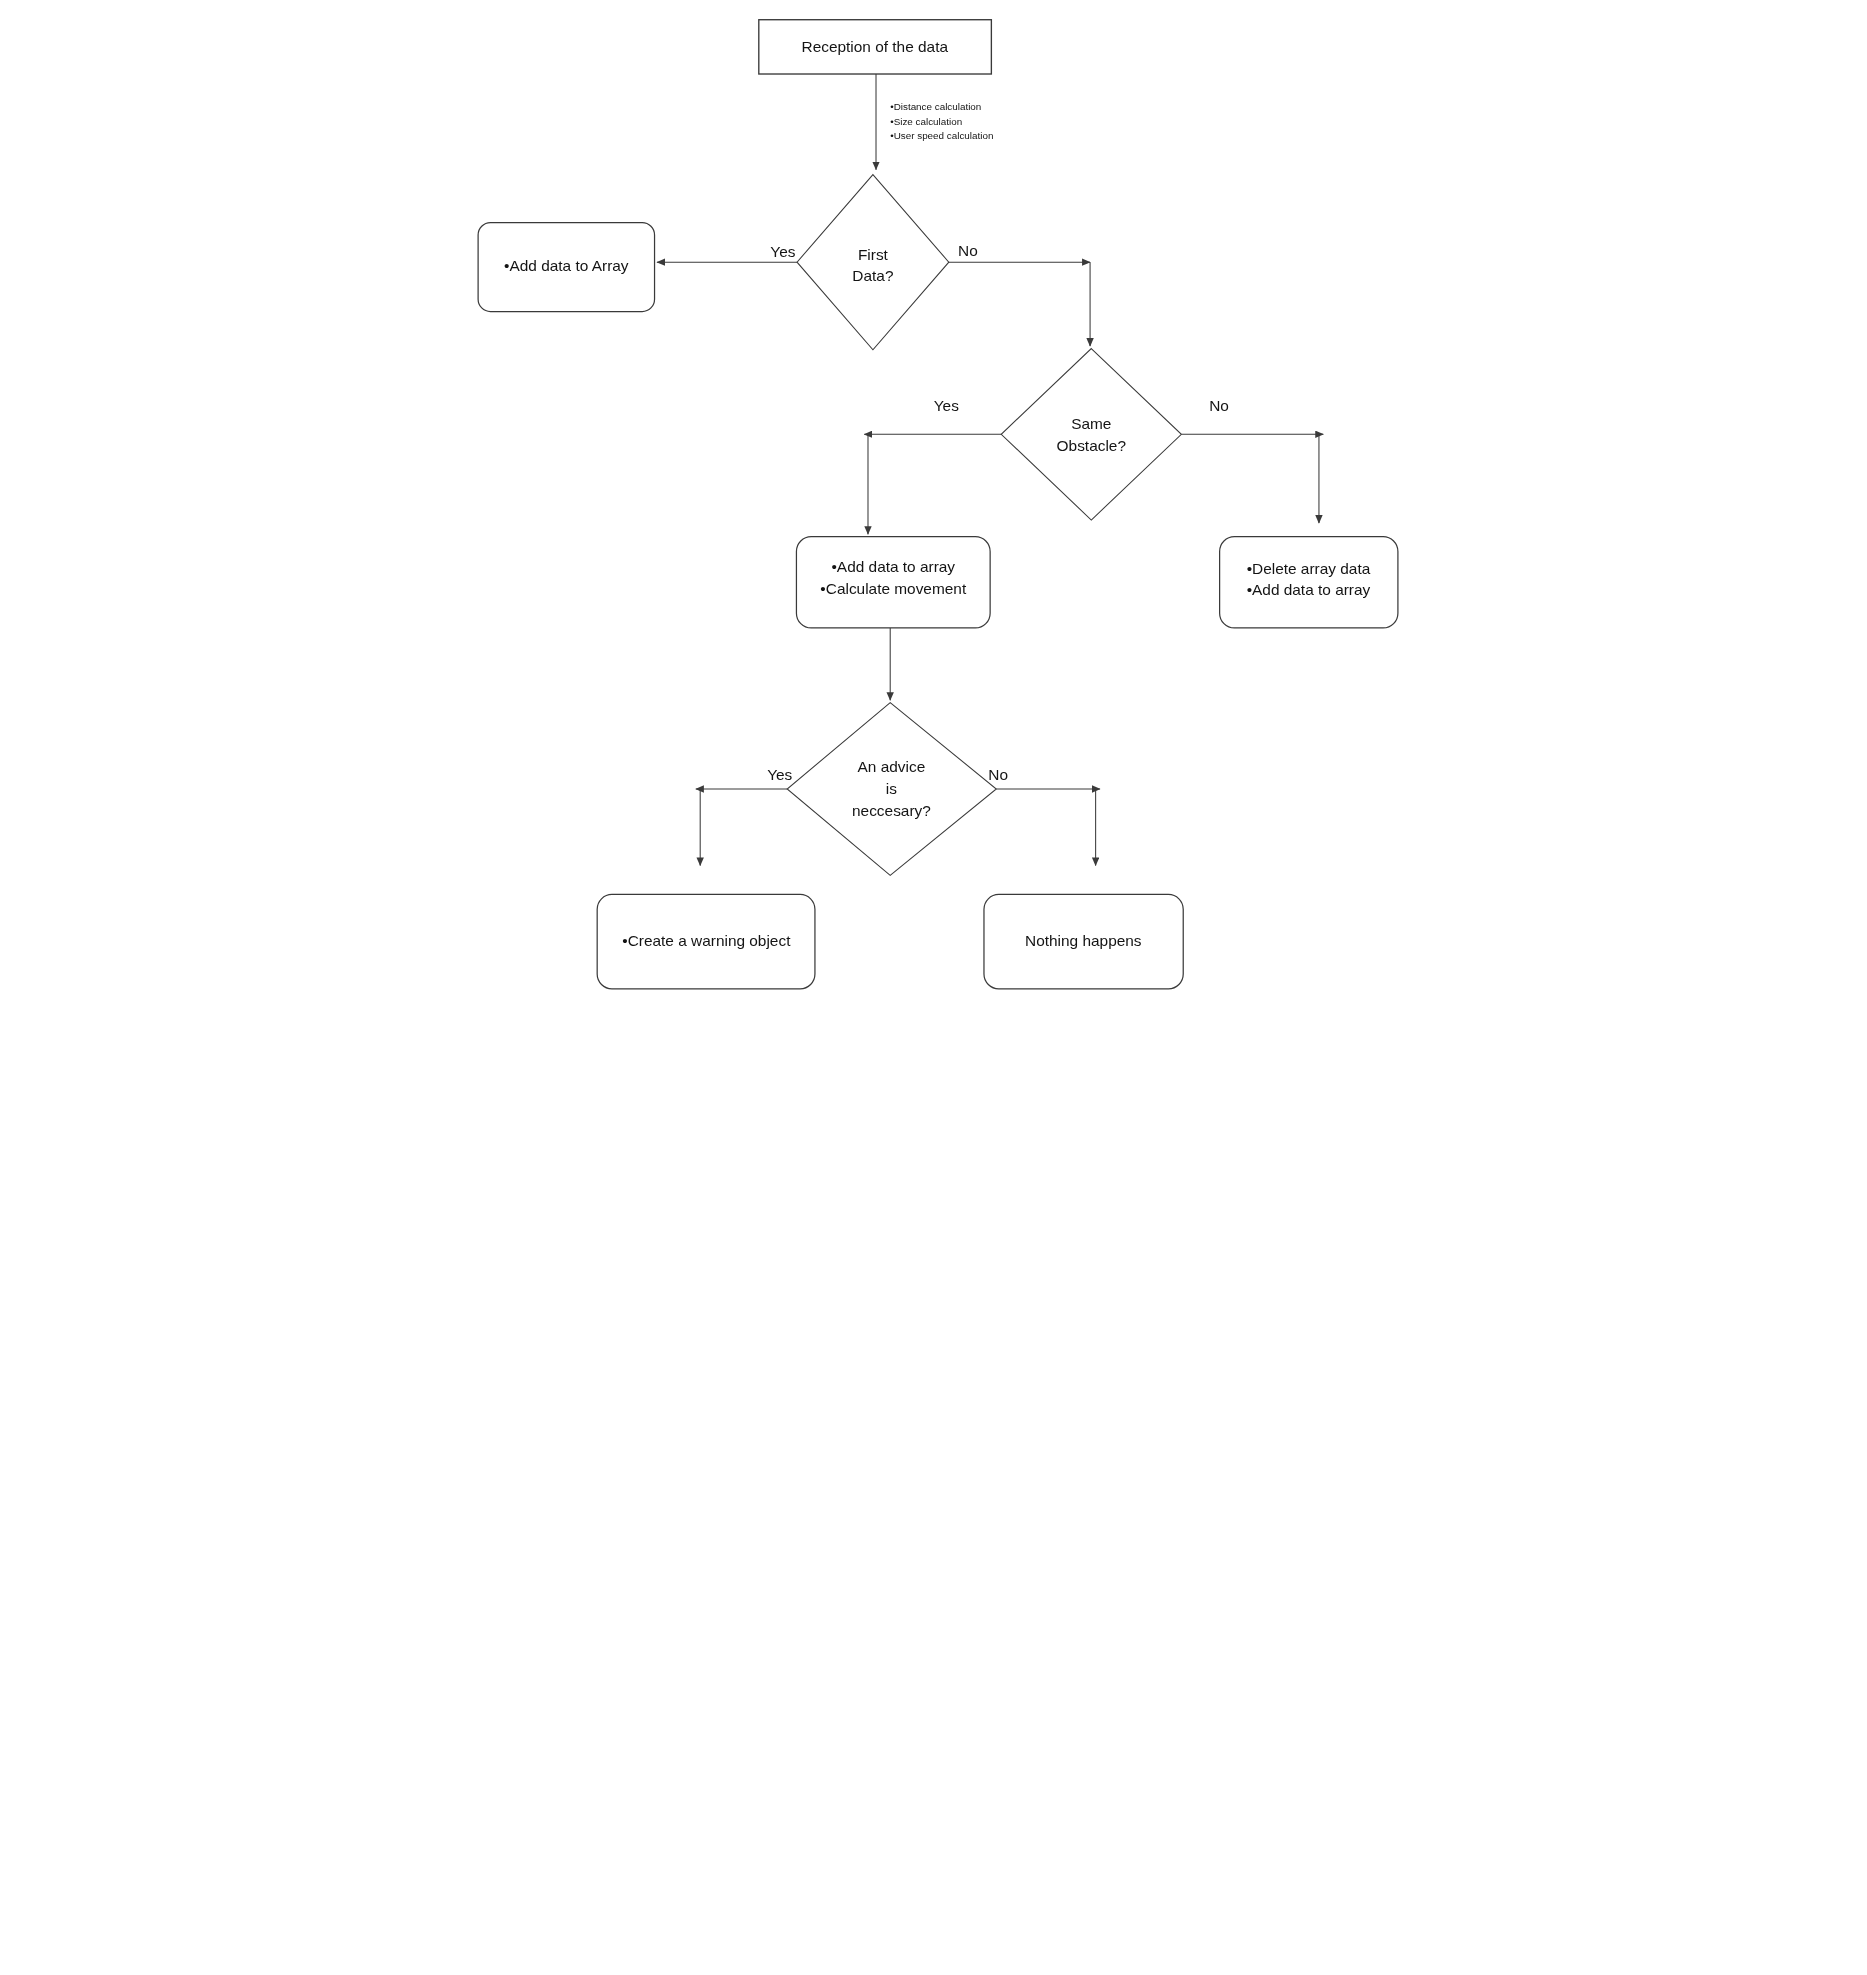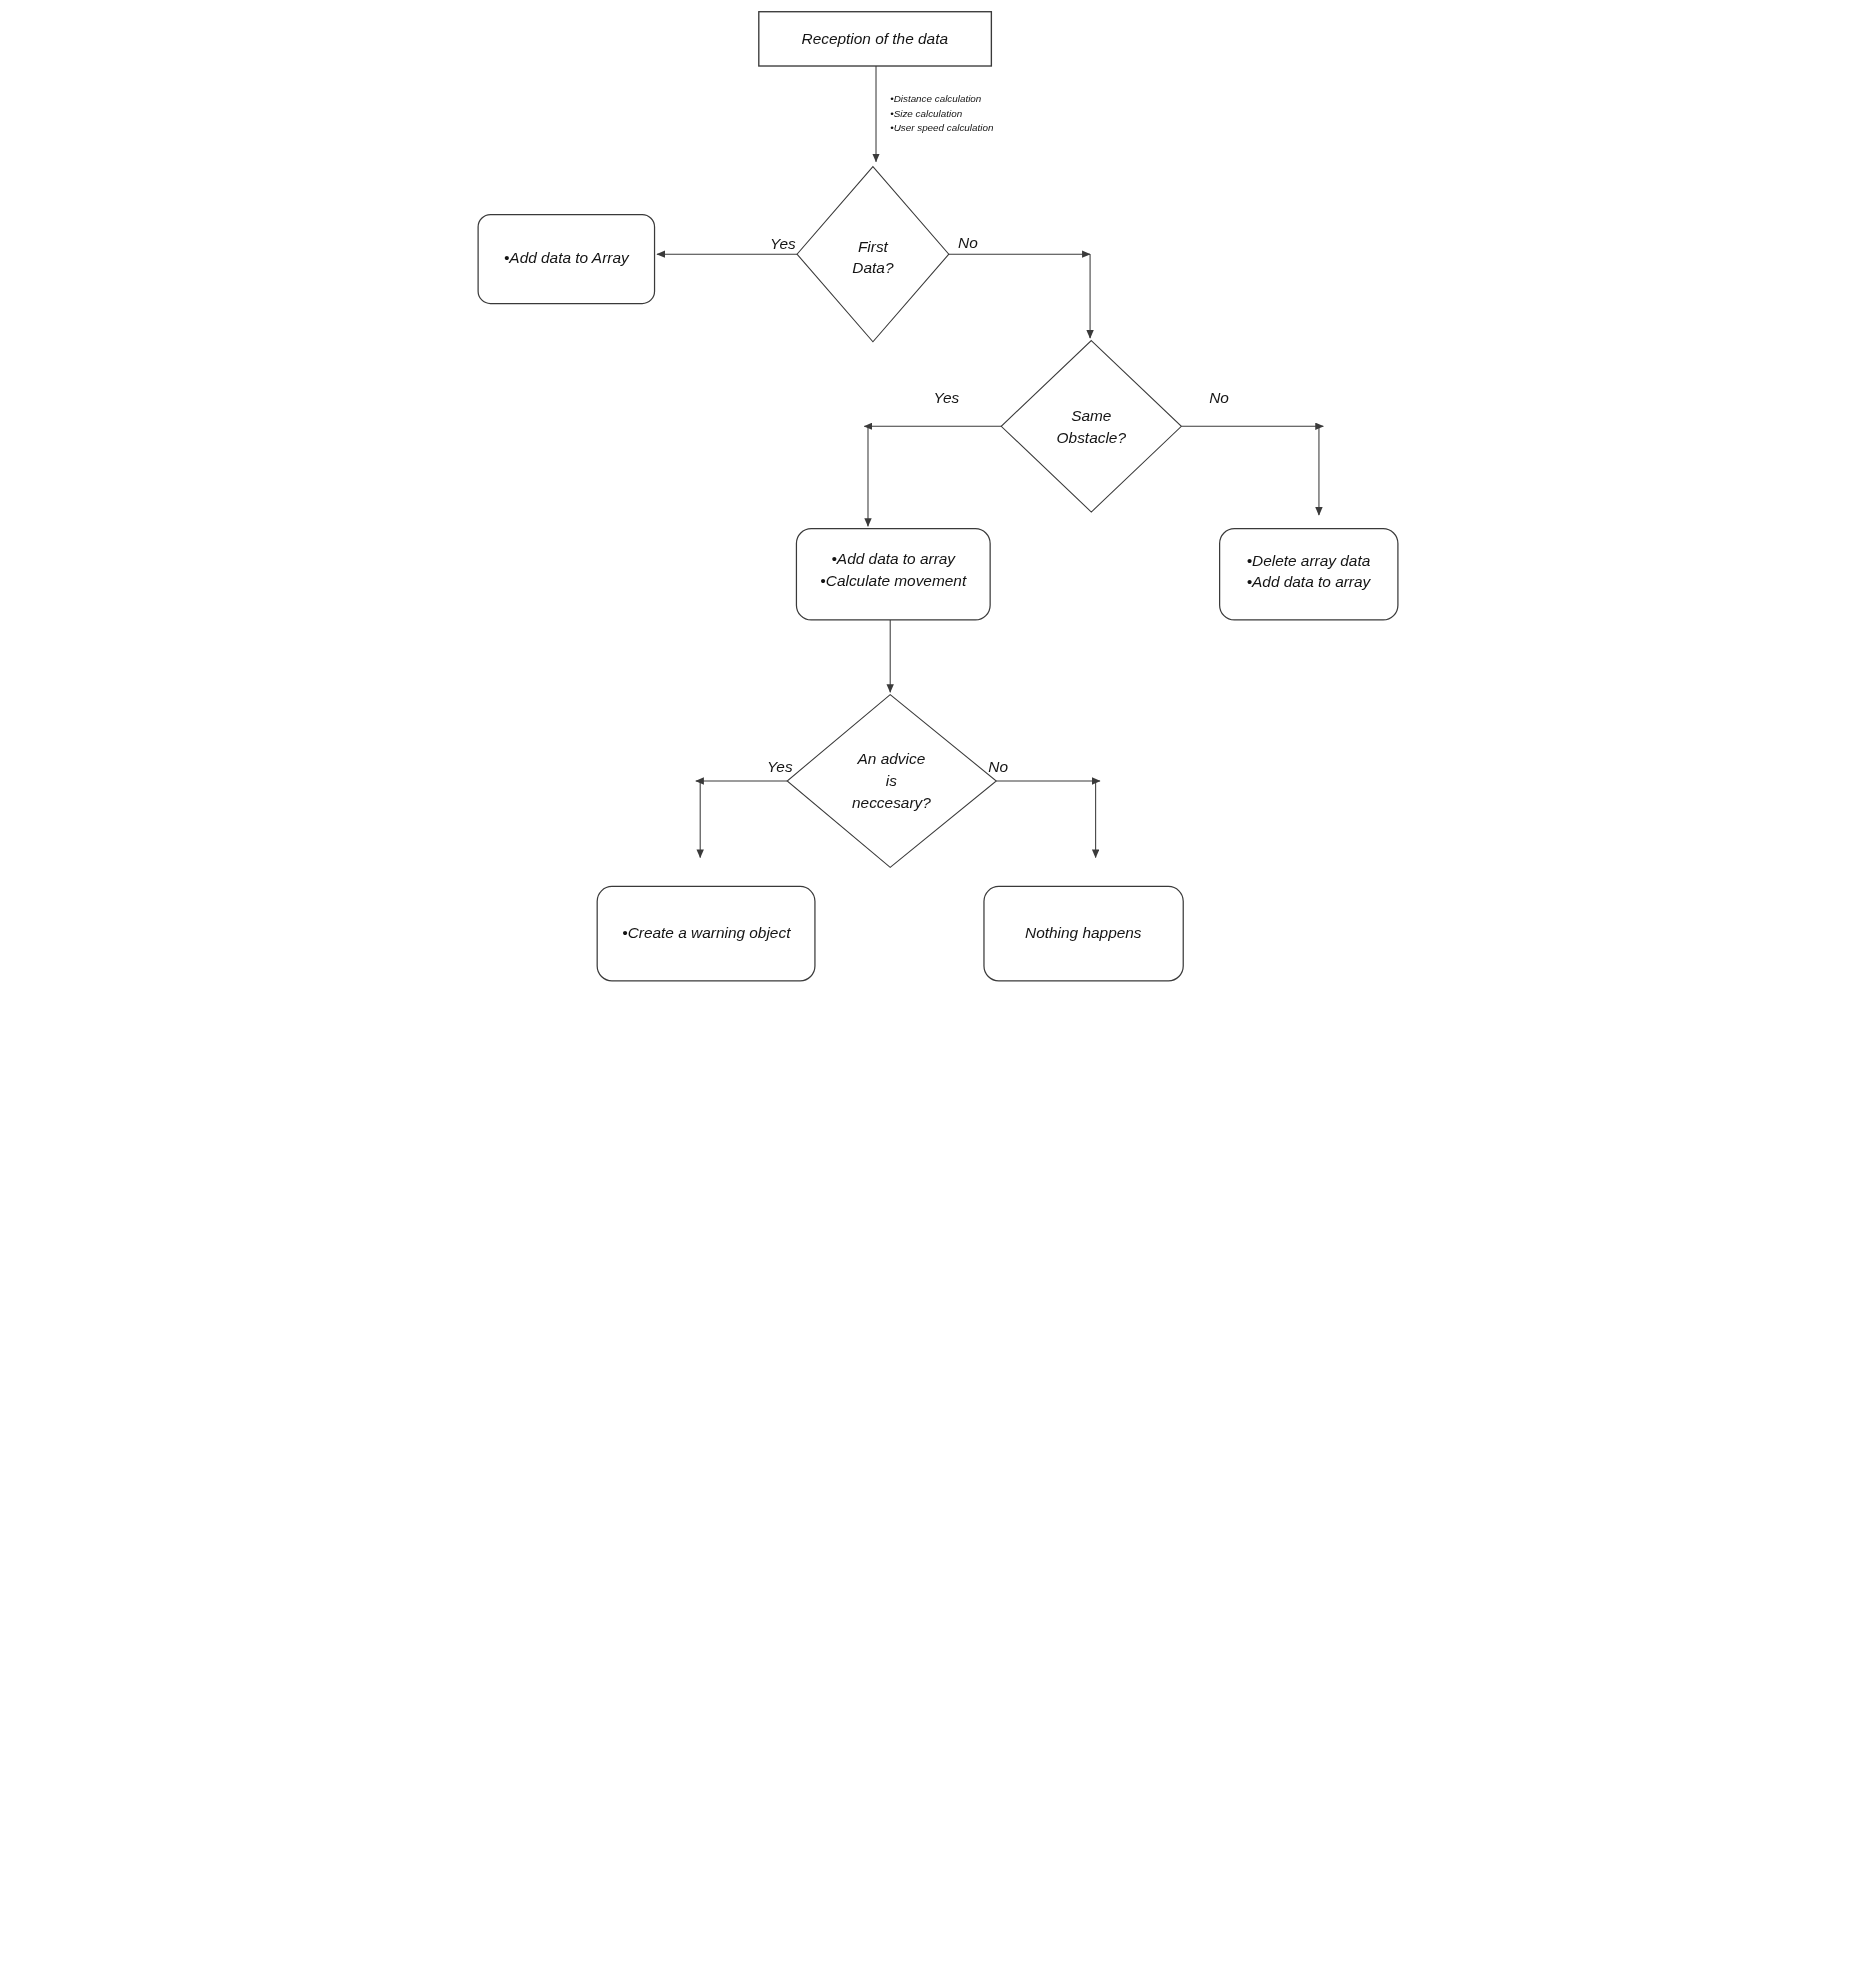--- a/index.html
+++ b/index.html
@@ -1,21 +1,21 @@
 <!DOCTYPE html>
 <html style="--background: #ffffff; --line: #3a3a3a; --text: #141414;font-size:10px"><head>
 <meta charset="utf-8">
 <style>
   :root{
     --background:#ffffff;
     --line:#3a3a3a;
     --text:#141414;
   }
   html,body{margin:0;padding:0;background:var(--background);}
-  .page{width:100%;max-width:934px;margin:0 auto;background:var(--background);font-style:italic;}
+  .page{width:100%;max-width:934px;margin:8px auto;background:var(--background);}
   svg{display:block;width:100%;height:auto;font-family:"Liberation Sans",sans-serif;}
   .shape{fill:#ffffff;stroke:var(--line);}
   .rectnode{stroke-width:2.2;}
   .roundnode{stroke-width:2;}
   .diamond{stroke-width:1.7;}
   .edge{stroke:var(--line);stroke-width:1.7;fill:none;marker-end:url(#arrowhead);}
   .arrowfill{fill:var(--line);}
   text{fill:var(--text);}
   .node-text{font-size:25px;text-anchor:middle;}
   .edge-label{font-size:25px;text-anchor:middle;}

